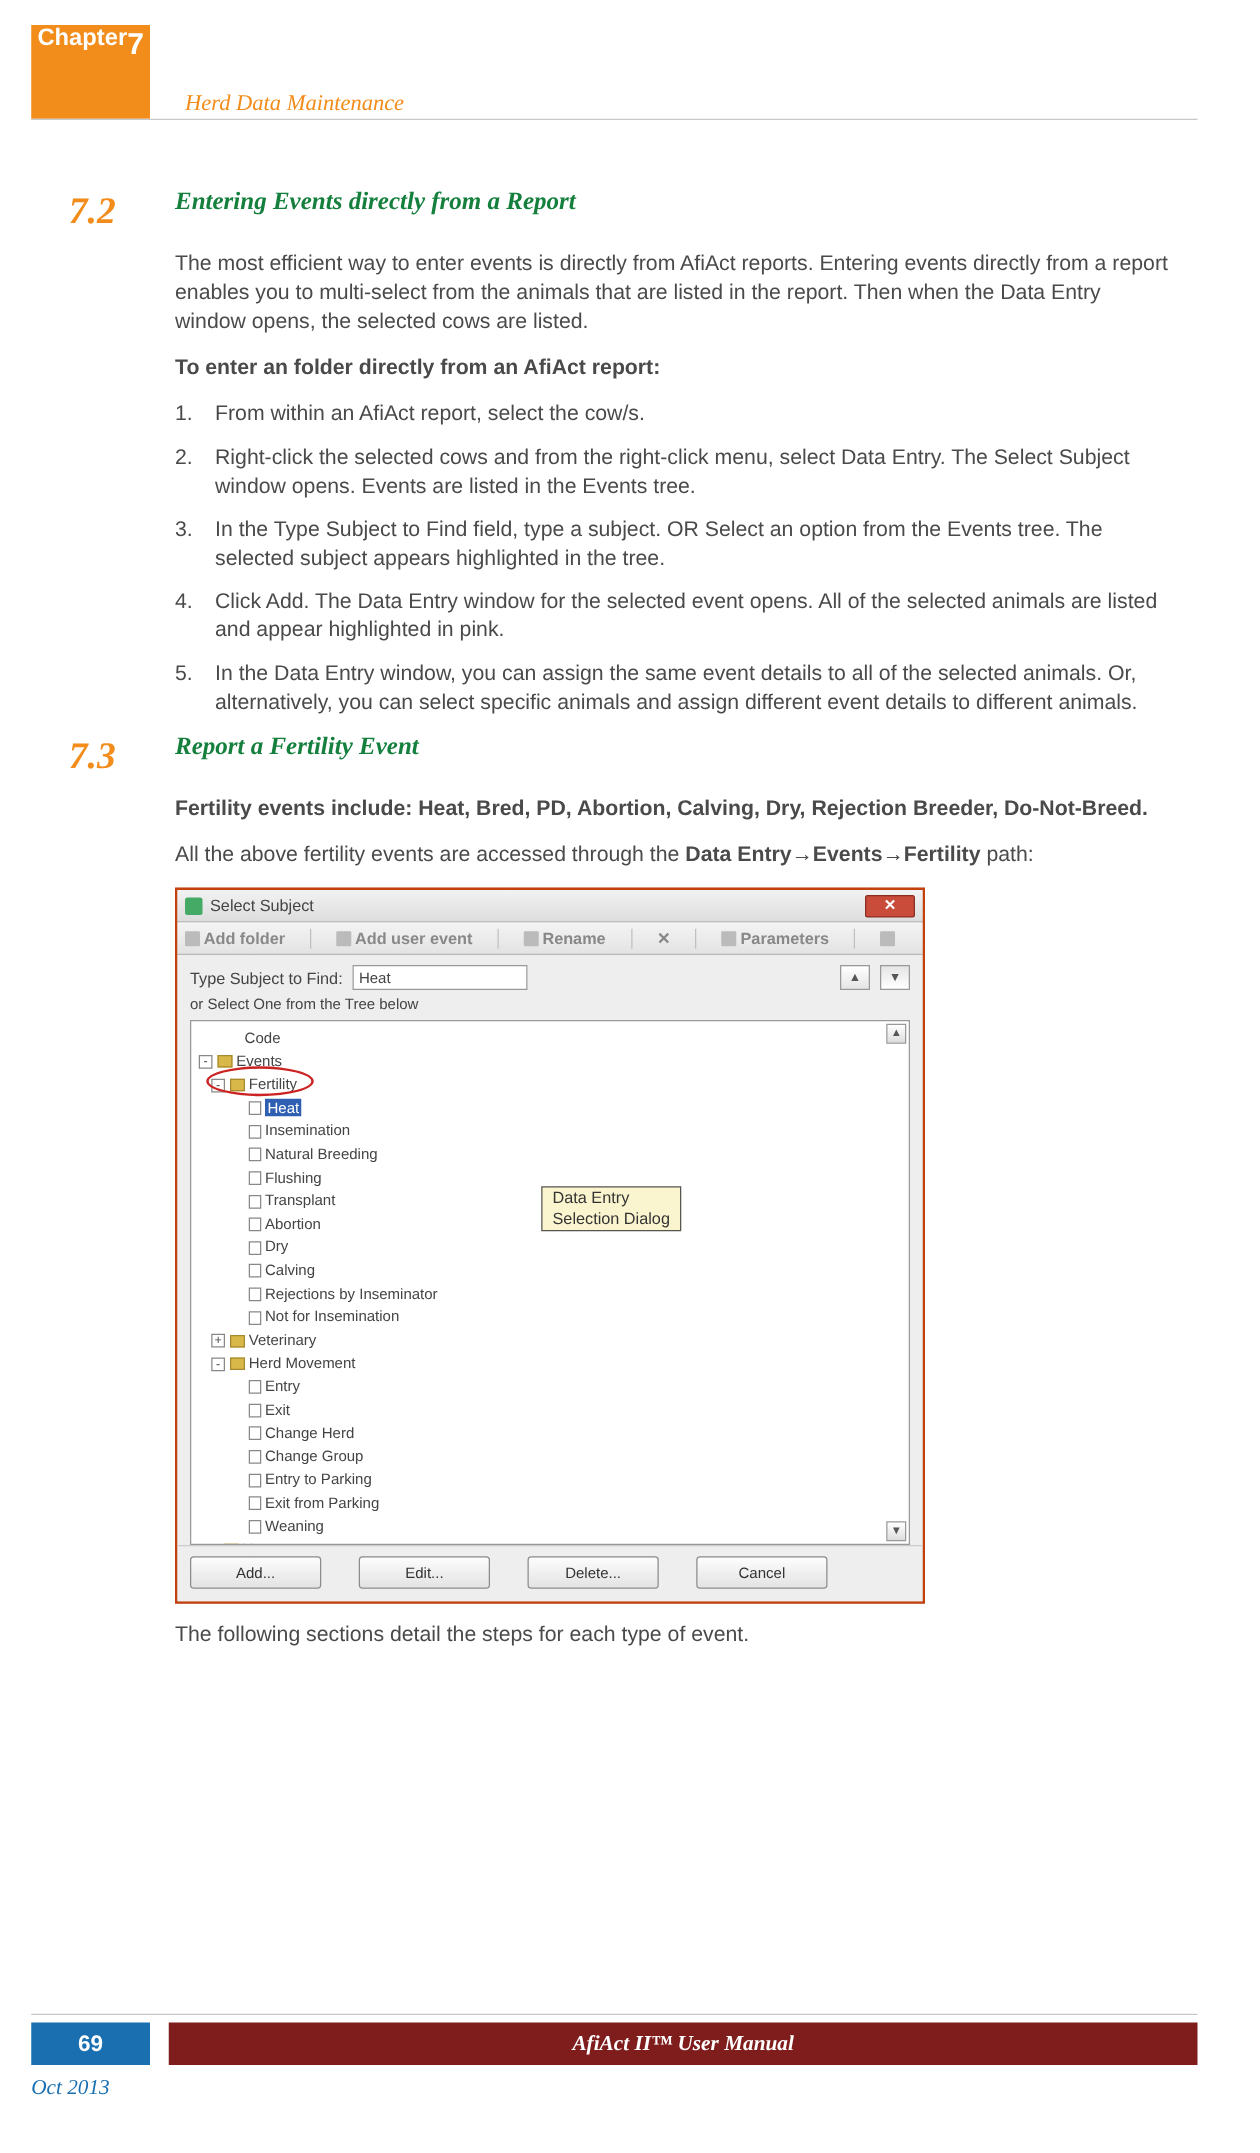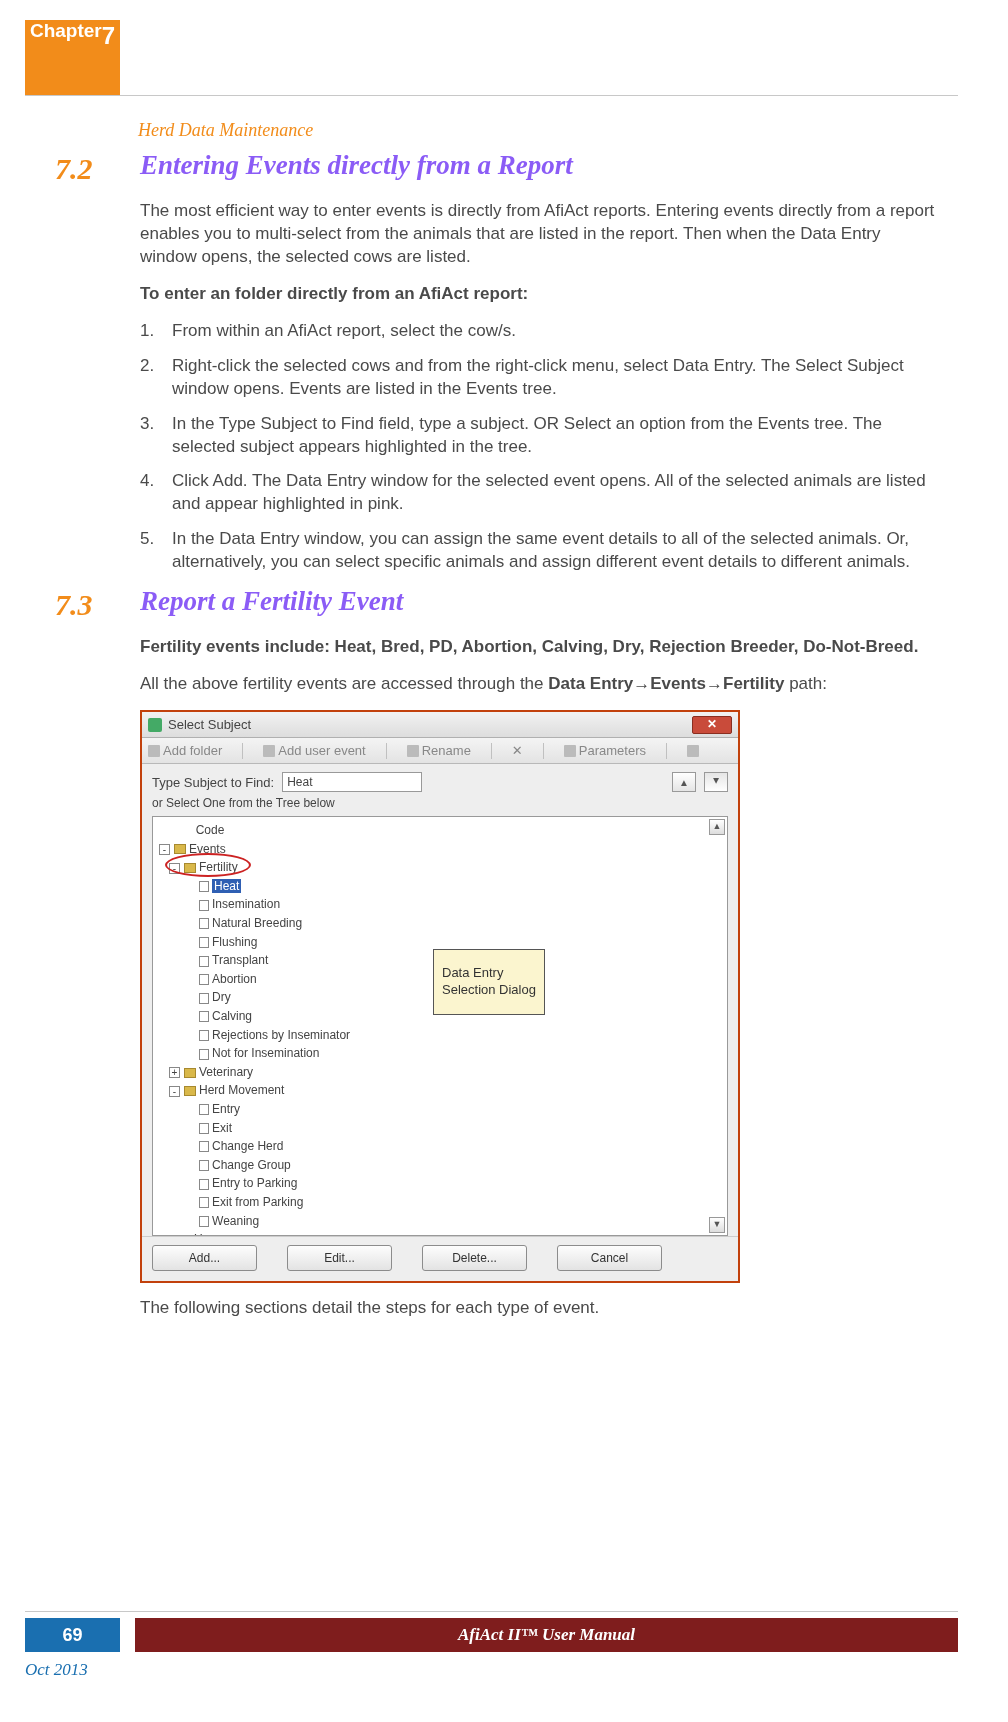--- a/index.html
+++ b/index.html
@@ -32,50 +32,49 @@
     position: absolute;
     top: 95px;
     left: 25px;
     right: 50px;
     height: 0;
     border-top: 1px solid #c8c8c8;
   }
   .header-text {
     position: absolute;
     top: 72px;
-    left: 138px;
+    left: 148px;
     color: #f28c1a;
     font-style: italic;
     font-size: 18px;
     font-family: Georgia, 'Times New Roman', serif;
-    margin-top: 48px;
   }
   
   .content {
     position: absolute;
     top: 150px;
     left: 55px;
     right: 70px;
   }
   .sec-row { display: flex; margin-bottom: 14px; }
   .sec-num {
     width: 85px;
     flex: 0 0 85px;
     color: #f28c1a;
     font-weight: bold;
     font-style: italic;
     font-size: 30px;
     font-family: Georgia, 'Times New Roman', serif;
     padding-top: 2px;
   }
   .sec-title {
-    color: #8b5cf6;
+    color: #15803d;
     font-weight: bold;
     font-style: italic;
-    font-size: 27px;
+    font-size: 20px;
     font-family: Georgia, 'Times New Roman', serif;
   }
   .body-block { margin-left: 85px; font-size: 17px; line-height: 1.35; }
   .body-block p { margin-bottom: 14px; }
   .body-block .bold { font-weight: bold; }
   .body-block ol { list-style: none; padding: 0; }
   .body-block ol li { margin-bottom: 12px; display: flex; }
   .body-block ol li .num { flex: 0 0 32px; }
   .body-block ol li .txt { flex: 1; }
   .after-fig { margin-top: 14px; }
@@ -119,20 +118,21 @@
   }
   .toolbar {
     height: 26px;
     background: linear-gradient(#f4f4f4, #e3e3e3);
     border-bottom: 1px solid #b8b8b8;
     display: flex;
     align-items: center;
     padding: 0 6px;
     gap: 20px;
     color: #888;
+    font-weight: bold;
   }
   .toolbar .tb-item { display: flex; align-items: center; gap: 3px; }
   .toolbar .sep { width: 1px; height: 16px; background: #c0c0c0; }
   .tb-icon { width: 12px; height: 12px; background: #bbb; display: inline-block; border-radius: 1px; }
   .dialog-body {
     background: #eeeeee;
     padding: 8px 10px 0 10px;
   }
   .find-row { display: flex; align-items: center; gap: 8px; margin-bottom: 4px; }
   .find-input {
@@ -161,21 +161,21 @@
     border-radius: 50%;
     width: 86px; height: 24px;
     top: 36px; left: 12px;
     pointer-events: none;
   }
   .callout {
     position: absolute;
     top: 132px; left: 280px;
     background: #fbf5cf;
     border: 1px solid #555;
-    padding: 15px 8px;
+    padding: 0 8px;
     font-size: 13px;
     line-height: 1.3;
     color: #333;
   }
   .scroll-top, .scroll-bot {
     position: absolute; right: 2px; width: 16px; height: 16px;
     background: linear-gradient(#fff,#ddd); border: 1px solid #999;
     display:flex;align-items:center;justify-content:center;font-size:9px;color:#555;
   }
   .scroll-top { top: 2px; }

